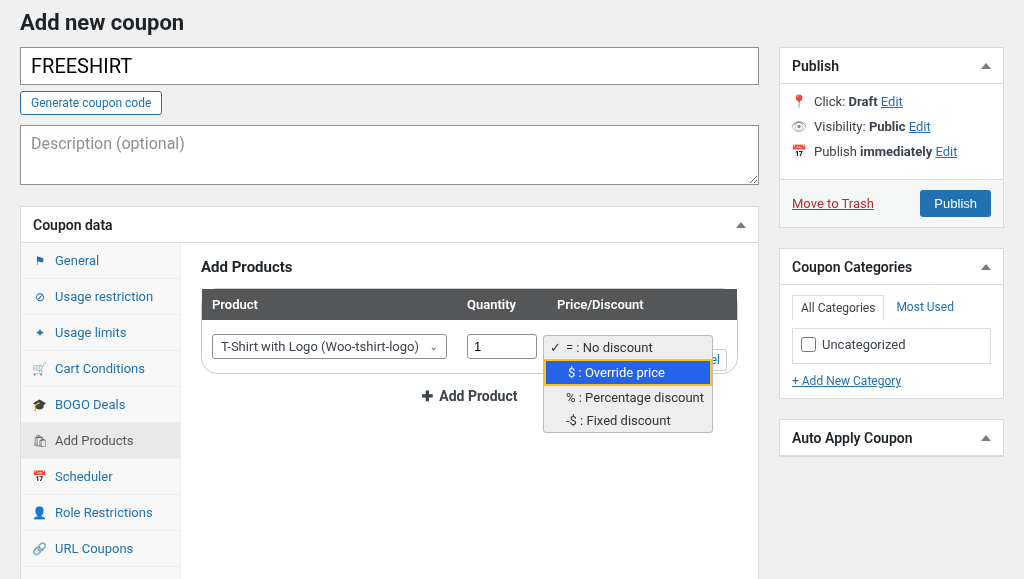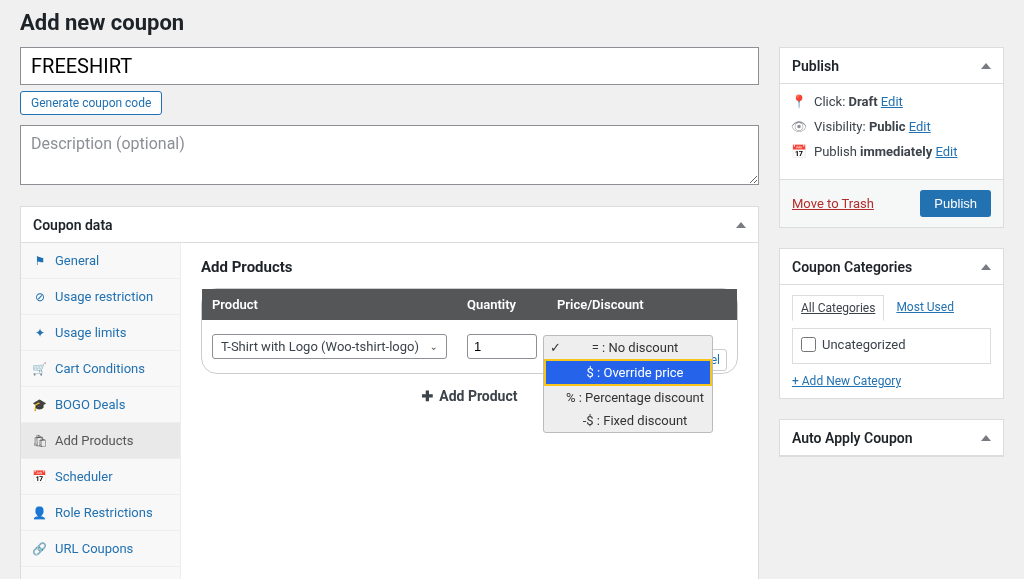--- a/index.html
+++ b/index.html
@@ -168,21 +168,20 @@
     font-size: 12px;
     border: 1px solid #ccc;
     padding: 3px 6px;
     border-radius: 3px;
     cursor: pointer;
     background: #fff;
   }
   .dropdown-outer {
     position: absolute;
     z-index: 99;
-    text-align: center;
   }
   .dropdown-item {
     padding: 4px 8px 4px 22px;
     font-size: 13px;
     color: #333;
     cursor: pointer;
     position: relative;
     white-space: nowrap;
   }
   .dropdown-item.checked::before {
@@ -234,21 +233,20 @@
     cursor: pointer;
     font-size: 13px;
   }
 
   
   .cat-tabs { display: flex; gap: 4px; margin-bottom: 8px; }
   .cat-tab {
     padding: 5px 8px;
     font-size: 12px;
     cursor: pointer;
-    text-decoration: underline;
   }
   .cat-tab.active {
     border: 1px solid #dcdcde;
     border-bottom-color: #fff;
     background: #fff;
   }
   .cat-tab:not(.active) { color: #2271b1; }
   .cat-list {
     border: 1px solid #dcdcde;
     padding: 8px;

